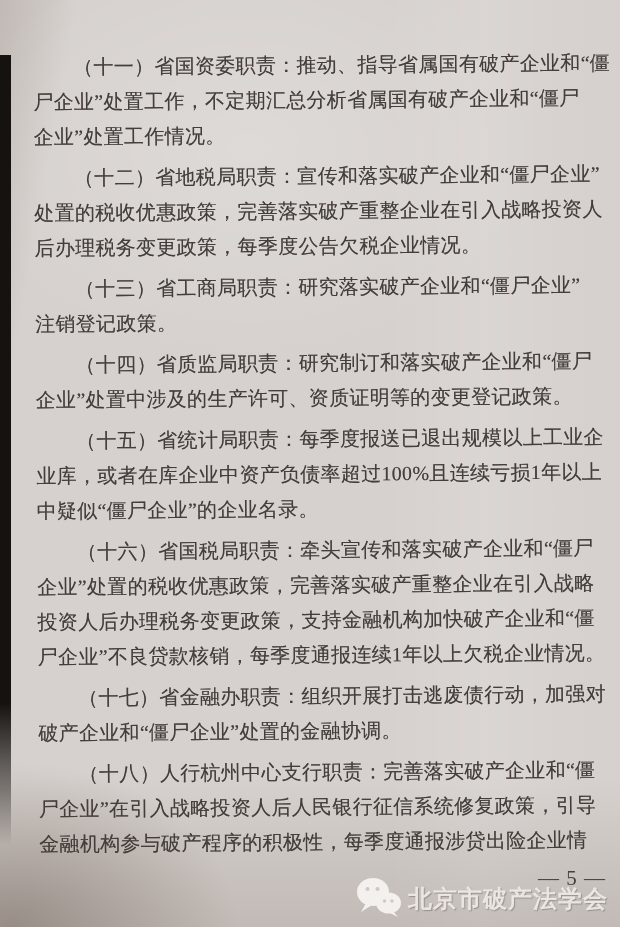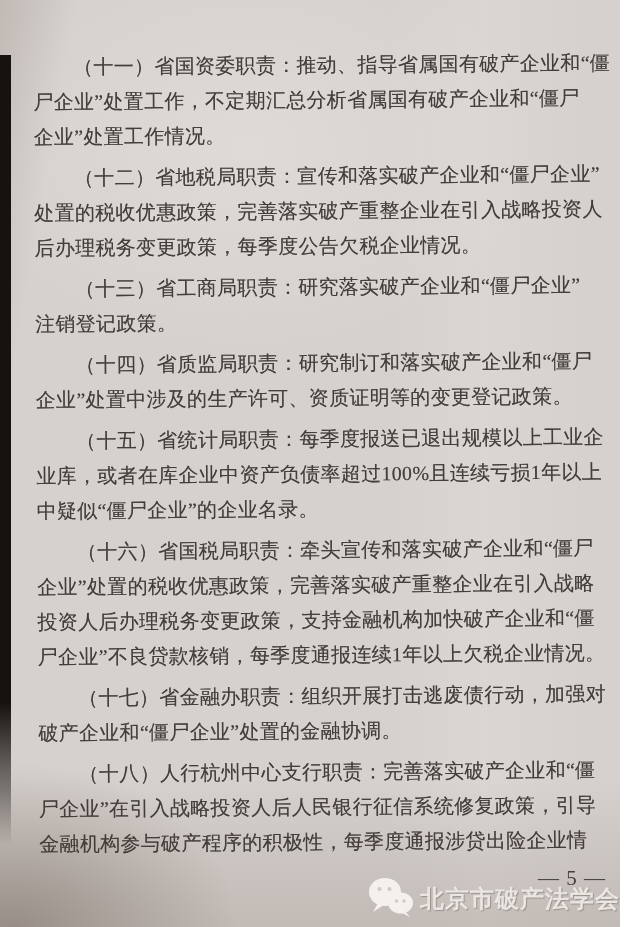--- a/index.html
+++ b/index.html
@@ -50,21 +50,21 @@
     position: absolute;
     right: 14px; top: 866px;
     font-size: 21px;
     letter-spacing: 1px;
     color: #45403c;
     z-index: 1;
   }
 
   .watermark {
     position: absolute;
-    right: 0; top: 876px;
+    right: 12px; top: 876px;
     display: flex;
     align-items: center;
     z-index: 2;
   }
   .watermark .wm-text {
     font-size: 24px;
     font-weight: bold;
     letter-spacing: 1px;
     color: rgba(243,239,236,0.88);
     text-shadow: 1px 1px 1px rgba(140,130,124,0.75);

